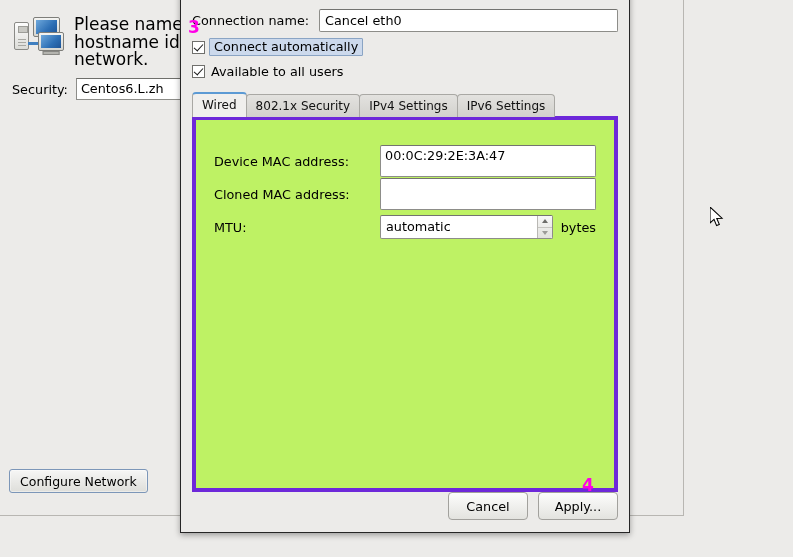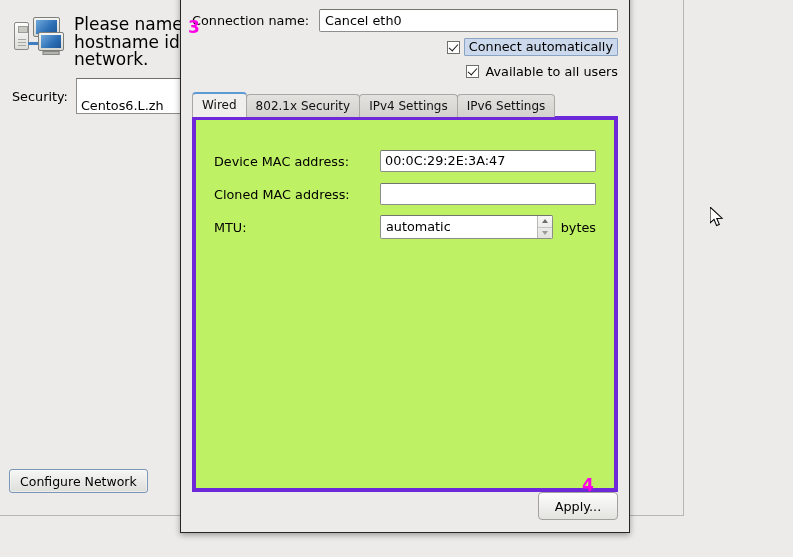--- a/index.html
+++ b/index.html
@@ -95,21 +95,21 @@
     position: absolute;
     left: 12px; top: 78px;
     display: flex; align-items: center; gap: 8px;
   }
   #hostname-label { font-size: 12.8px; }
   #hostname-input {
     width: 130px; height: 22px;
     background: #fff;
     border: 1px solid #8d8d89;
     border-top-color: #6f6f6b;
-    padding: 17px 4px;
+    padding: 0 4px;
     font-size: 12.8px;
     font-family: "DejaVu Sans", sans-serif;
     color: #000;
     line-height: 20px;
     overflow: hidden;
     white-space: nowrap;
   }
 
   
   #configure-network-btn {
@@ -170,21 +170,20 @@
     line-height: 21px;
     color: #000;
   }
 
   .check-row {
     display: flex;
     align-items: center;
     gap: 6px;
     margin-top: 6px;
     height: 18px;
-    justify-content: flex-end;
   }
   .checkbox {
     width: 13px; height: 13px;
     flex: 0 0 13px;
     background: #fff;
     border: 1px solid #6f6f6c;
     position: relative;
   }
   .checkbox.checked:after {
     content: "";
@@ -251,21 +250,21 @@
     height: 22px;
     margin-bottom: 11px;
   }
   .field-label {
     width: 166px;
     flex: 0 0 166px;
     font-size: 12.8px;
     text-align: left;
   }
   .text-field {
-    height: 22px;
+    height: 32px;
     background: #fff;
     border: 1px solid #8d8d89;
     border-top-color: #737370;
     border-radius: 2px;
     padding: 0 4px;
     font-size: 12.8px;
     font-family: "DejaVu Sans", sans-serif;
     line-height: 20px;
     color: #000;
   }
@@ -443,20 +442,21 @@
             <div class="spin-divider"></div>
             <div class="spin-btn down"></div>
           </div>
         </div>
         <span class="unit-label">bytes</span>
       </div>
 
     </div>
 
     <div id="dialog-buttons">
+      <button class="dlg-btn">Cancel</button>
       <button class="dlg-btn">Apply...</button>
     </div>
 
   </div>
 </div>
 
 <div class="annot" id="annot-3">3</div>
 <div class="annot" id="annot-4">4</div>
 
 <svg id="mouse-cursor" viewBox="0 0 14 21" width="14" height="21">

